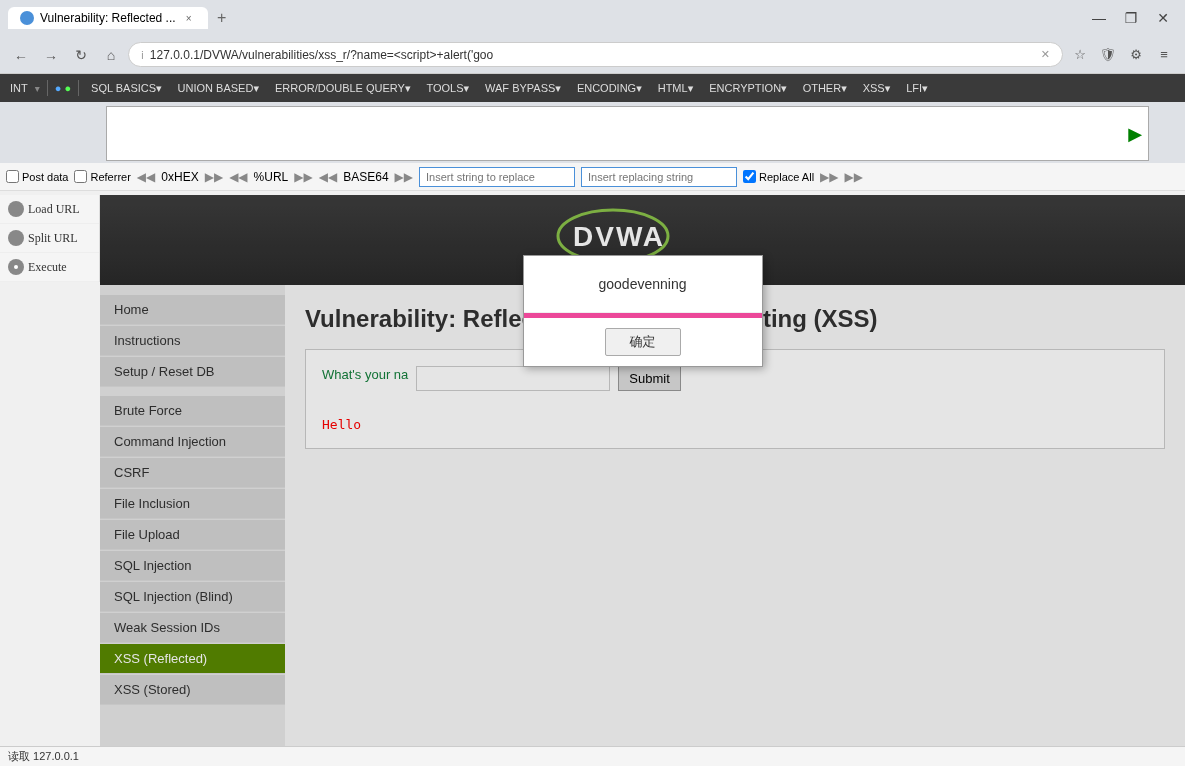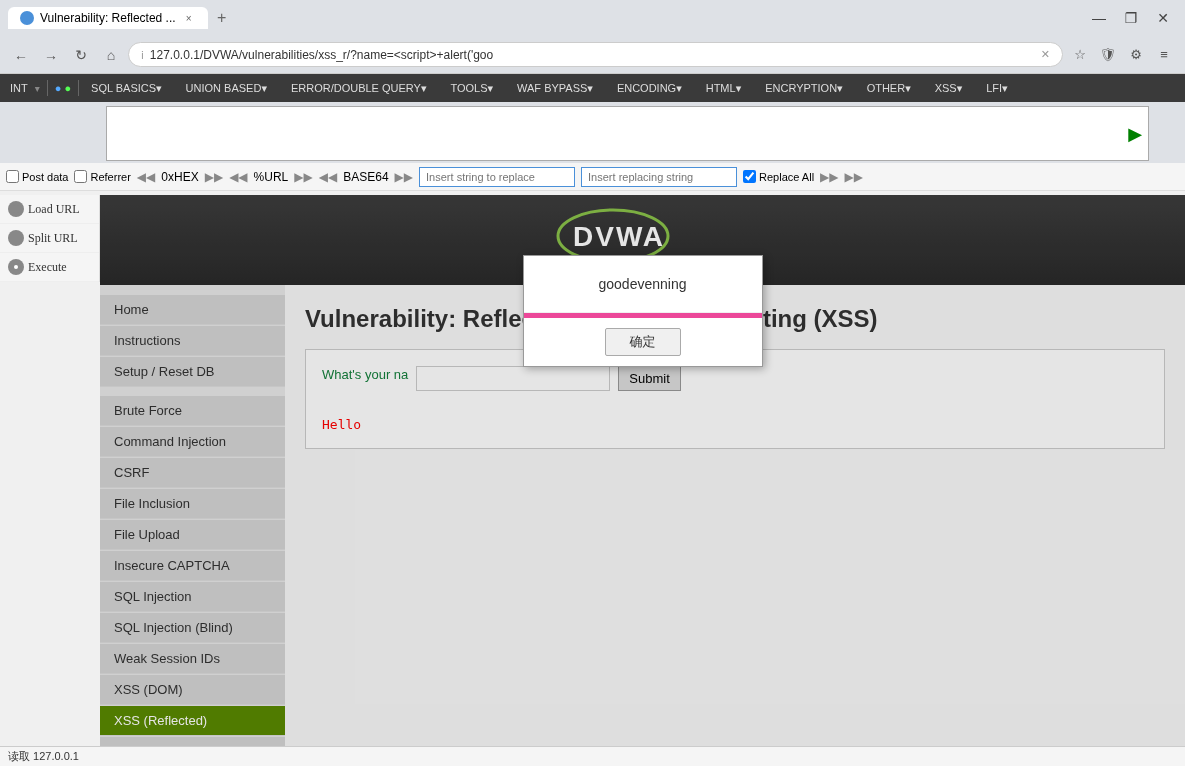--- a/index.html
+++ b/index.html
@@ -122,21 +122,21 @@
 
   <div class="sql-toolbar">
     <div style="display:flex;align-items:center;gap:3px;">
       <span class="sql-item">INT</span>
       <span style="color:#888;font-size:10px;">▾</span>
       <span style="width:1px;height:16px;background:#666;margin:0 4px;"></span>
       <span style="color:#5af;font-size:11px;cursor:pointer;">●</span>
       <span style="color:#5f5;font-size:11px;cursor:pointer;">●</span>
       <span style="width:1px;height:16px;background:#666;margin:0 4px;"></span>
     </div>
-    <div style="display:flex;gap:16px;flex-wrap:wrap;">
+    <div style="display:flex;gap:8px;flex-wrap:wrap;">
       <span class="sql-item">SQL BASICS▾</span>
       <span class="sql-item">UNION BASED▾</span>
       <span class="sql-item">ERROR/DOUBLE QUERY▾</span>
       <span class="sql-item">TOOLS▾</span>
       <span class="sql-item">WAF BYPASS▾</span>
       <span class="sql-item">ENCODING▾</span>
       <span class="sql-item">HTML▾</span>
       <span class="sql-item">ENCRYPTION▾</span>
       <span class="sql-item">OTHER▾</span>
       <span class="sql-item">XSS▾</span>
@@ -226,25 +226,23 @@
     <div class="side-nav">
       <a class="nav-item">Home</a>
       <a class="nav-item">Instructions</a>
       <a class="nav-item">Setup / Reset DB</a>
       <div class="nav-section-gap"></div>
       <a class="nav-item">Brute Force</a>
       <a class="nav-item">Command Injection</a>
       <a class="nav-item">CSRF</a>
       <a class="nav-item">File Inclusion</a>
       <a class="nav-item">File Upload</a>
-      <a class="nav-item">Insecure CAPTCHA</a>
       <a class="nav-item">SQL Injection</a>
       <a class="nav-item">SQL Injection (Blind)</a>
       <a class="nav-item">Weak Session IDs</a>
-      <a class="nav-item">XSS (DOM)</a>
       <a class="nav-item active">XSS (Reflected)</a>
       <a class="nav-item">XSS (Stored)</a>
 
     </div>
 
     <div class="page-content">
       <h1 class="page-title">Vulnerability: Reflected Cross Site Scripting (XSS)</h1>
 
       <div class="vuln-box">
         <div class="vuln-input-row">

